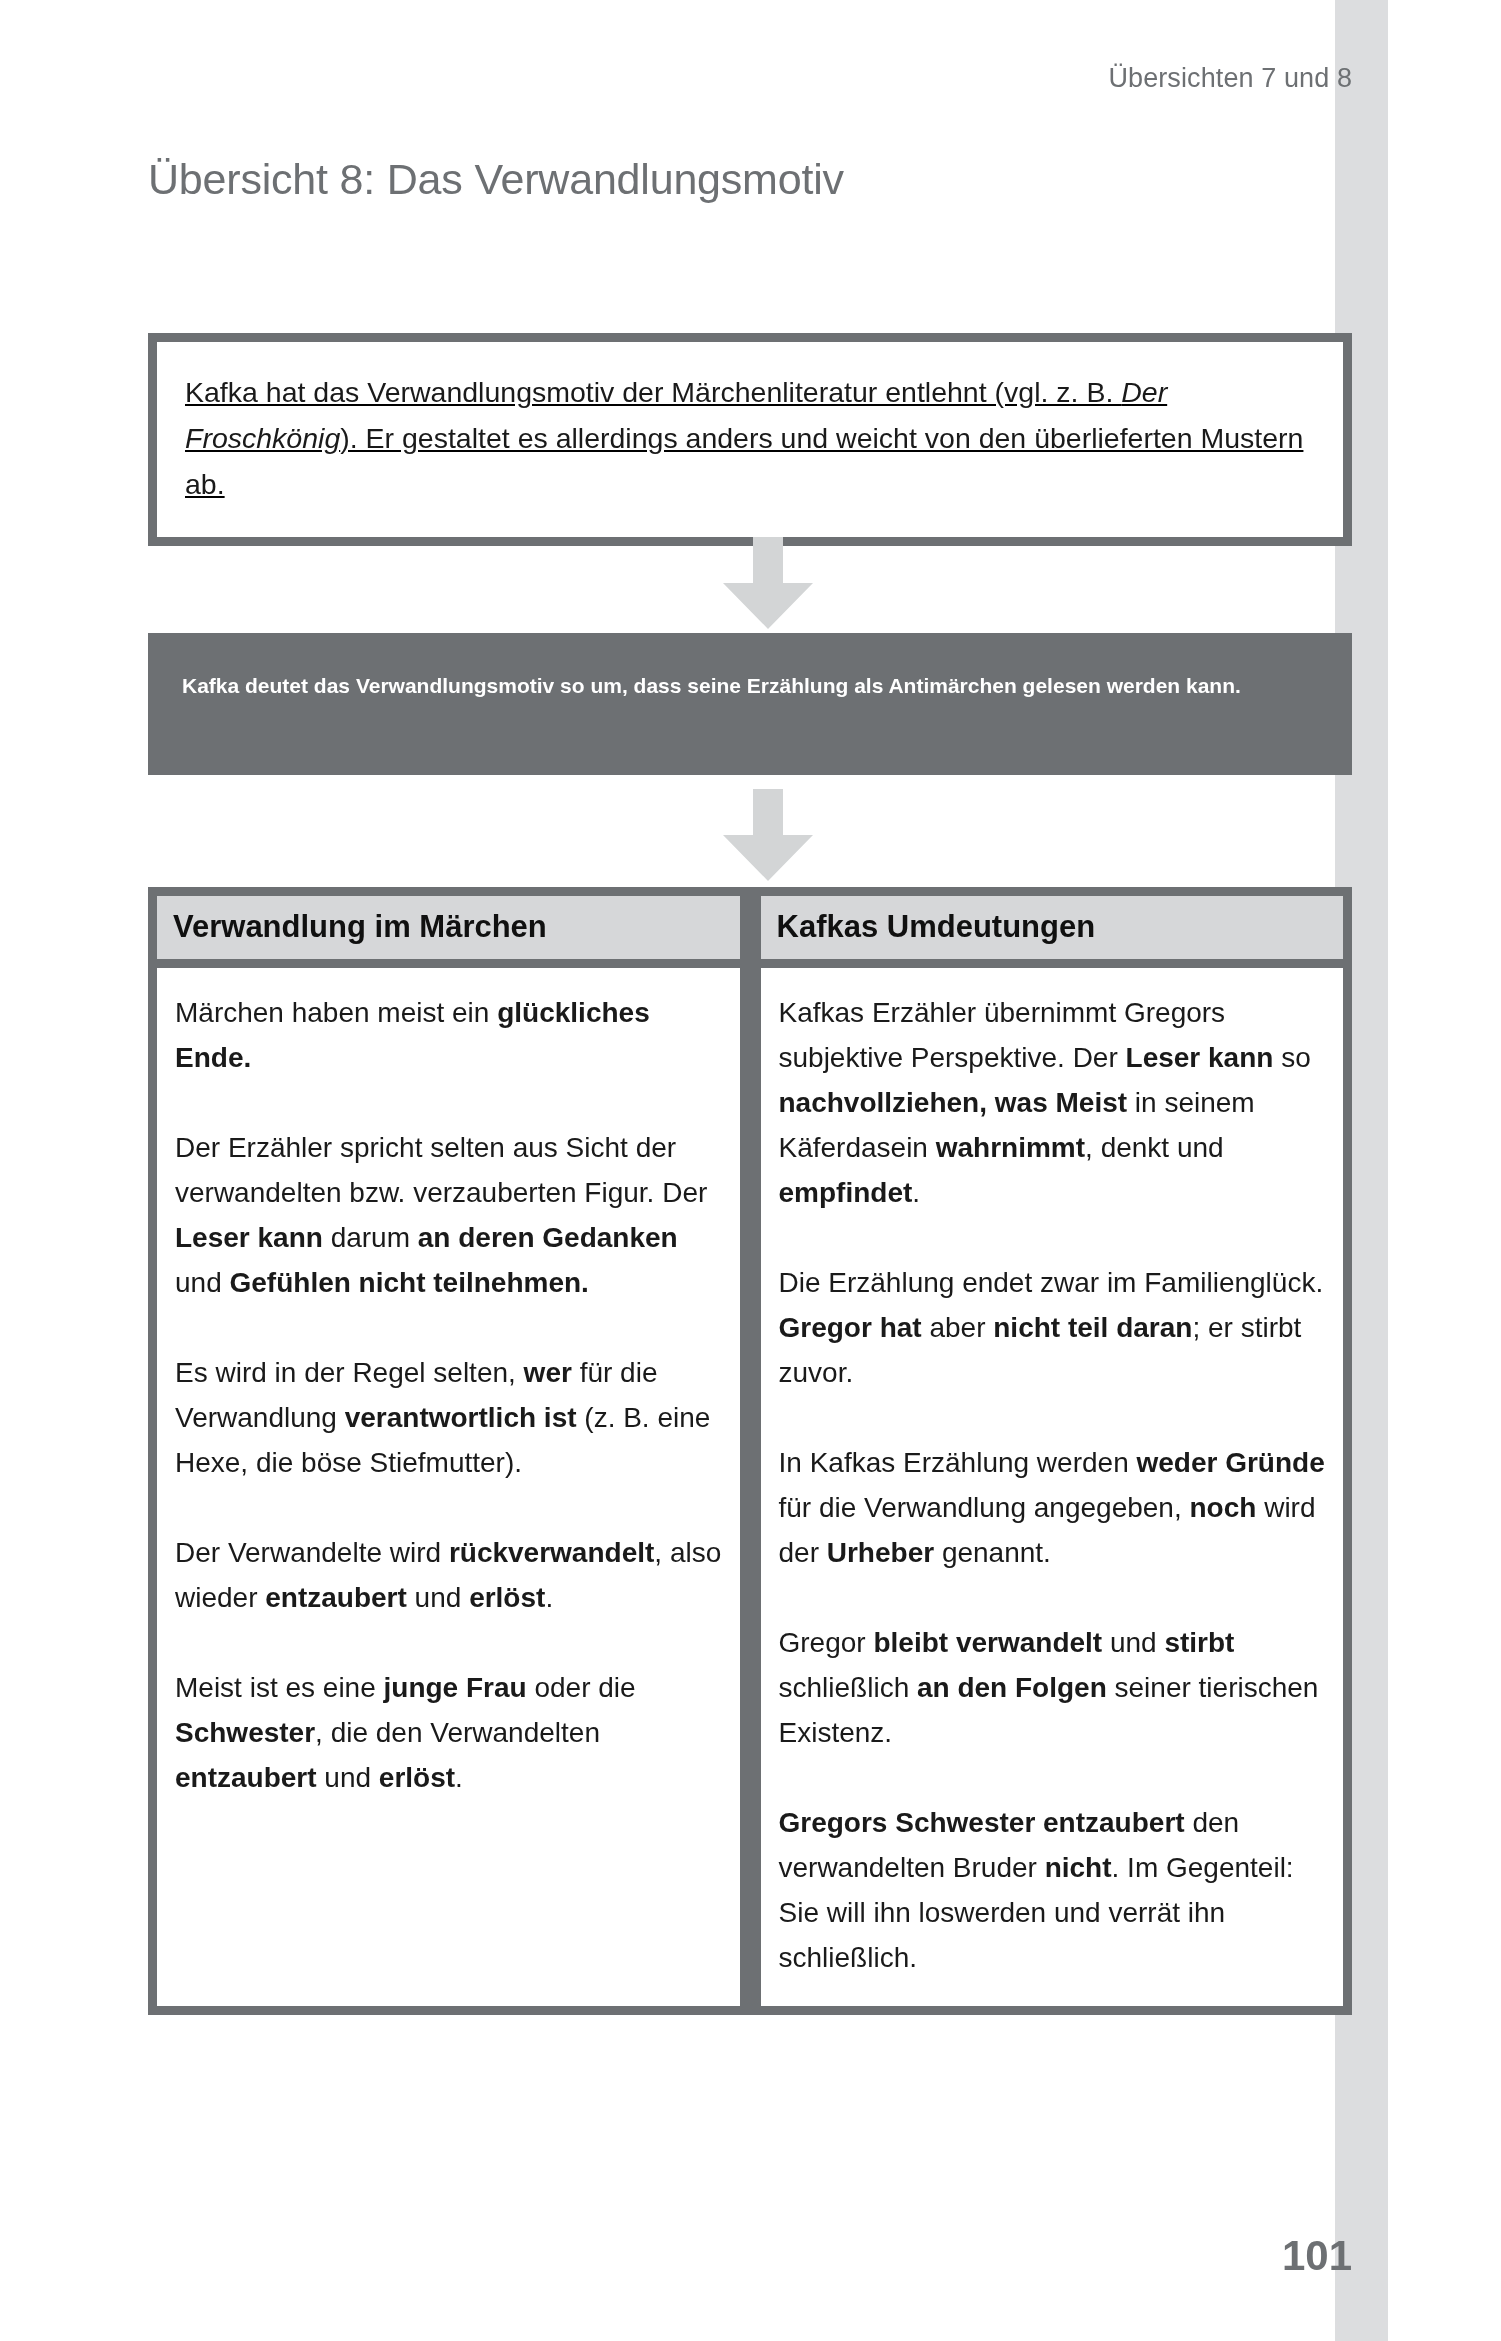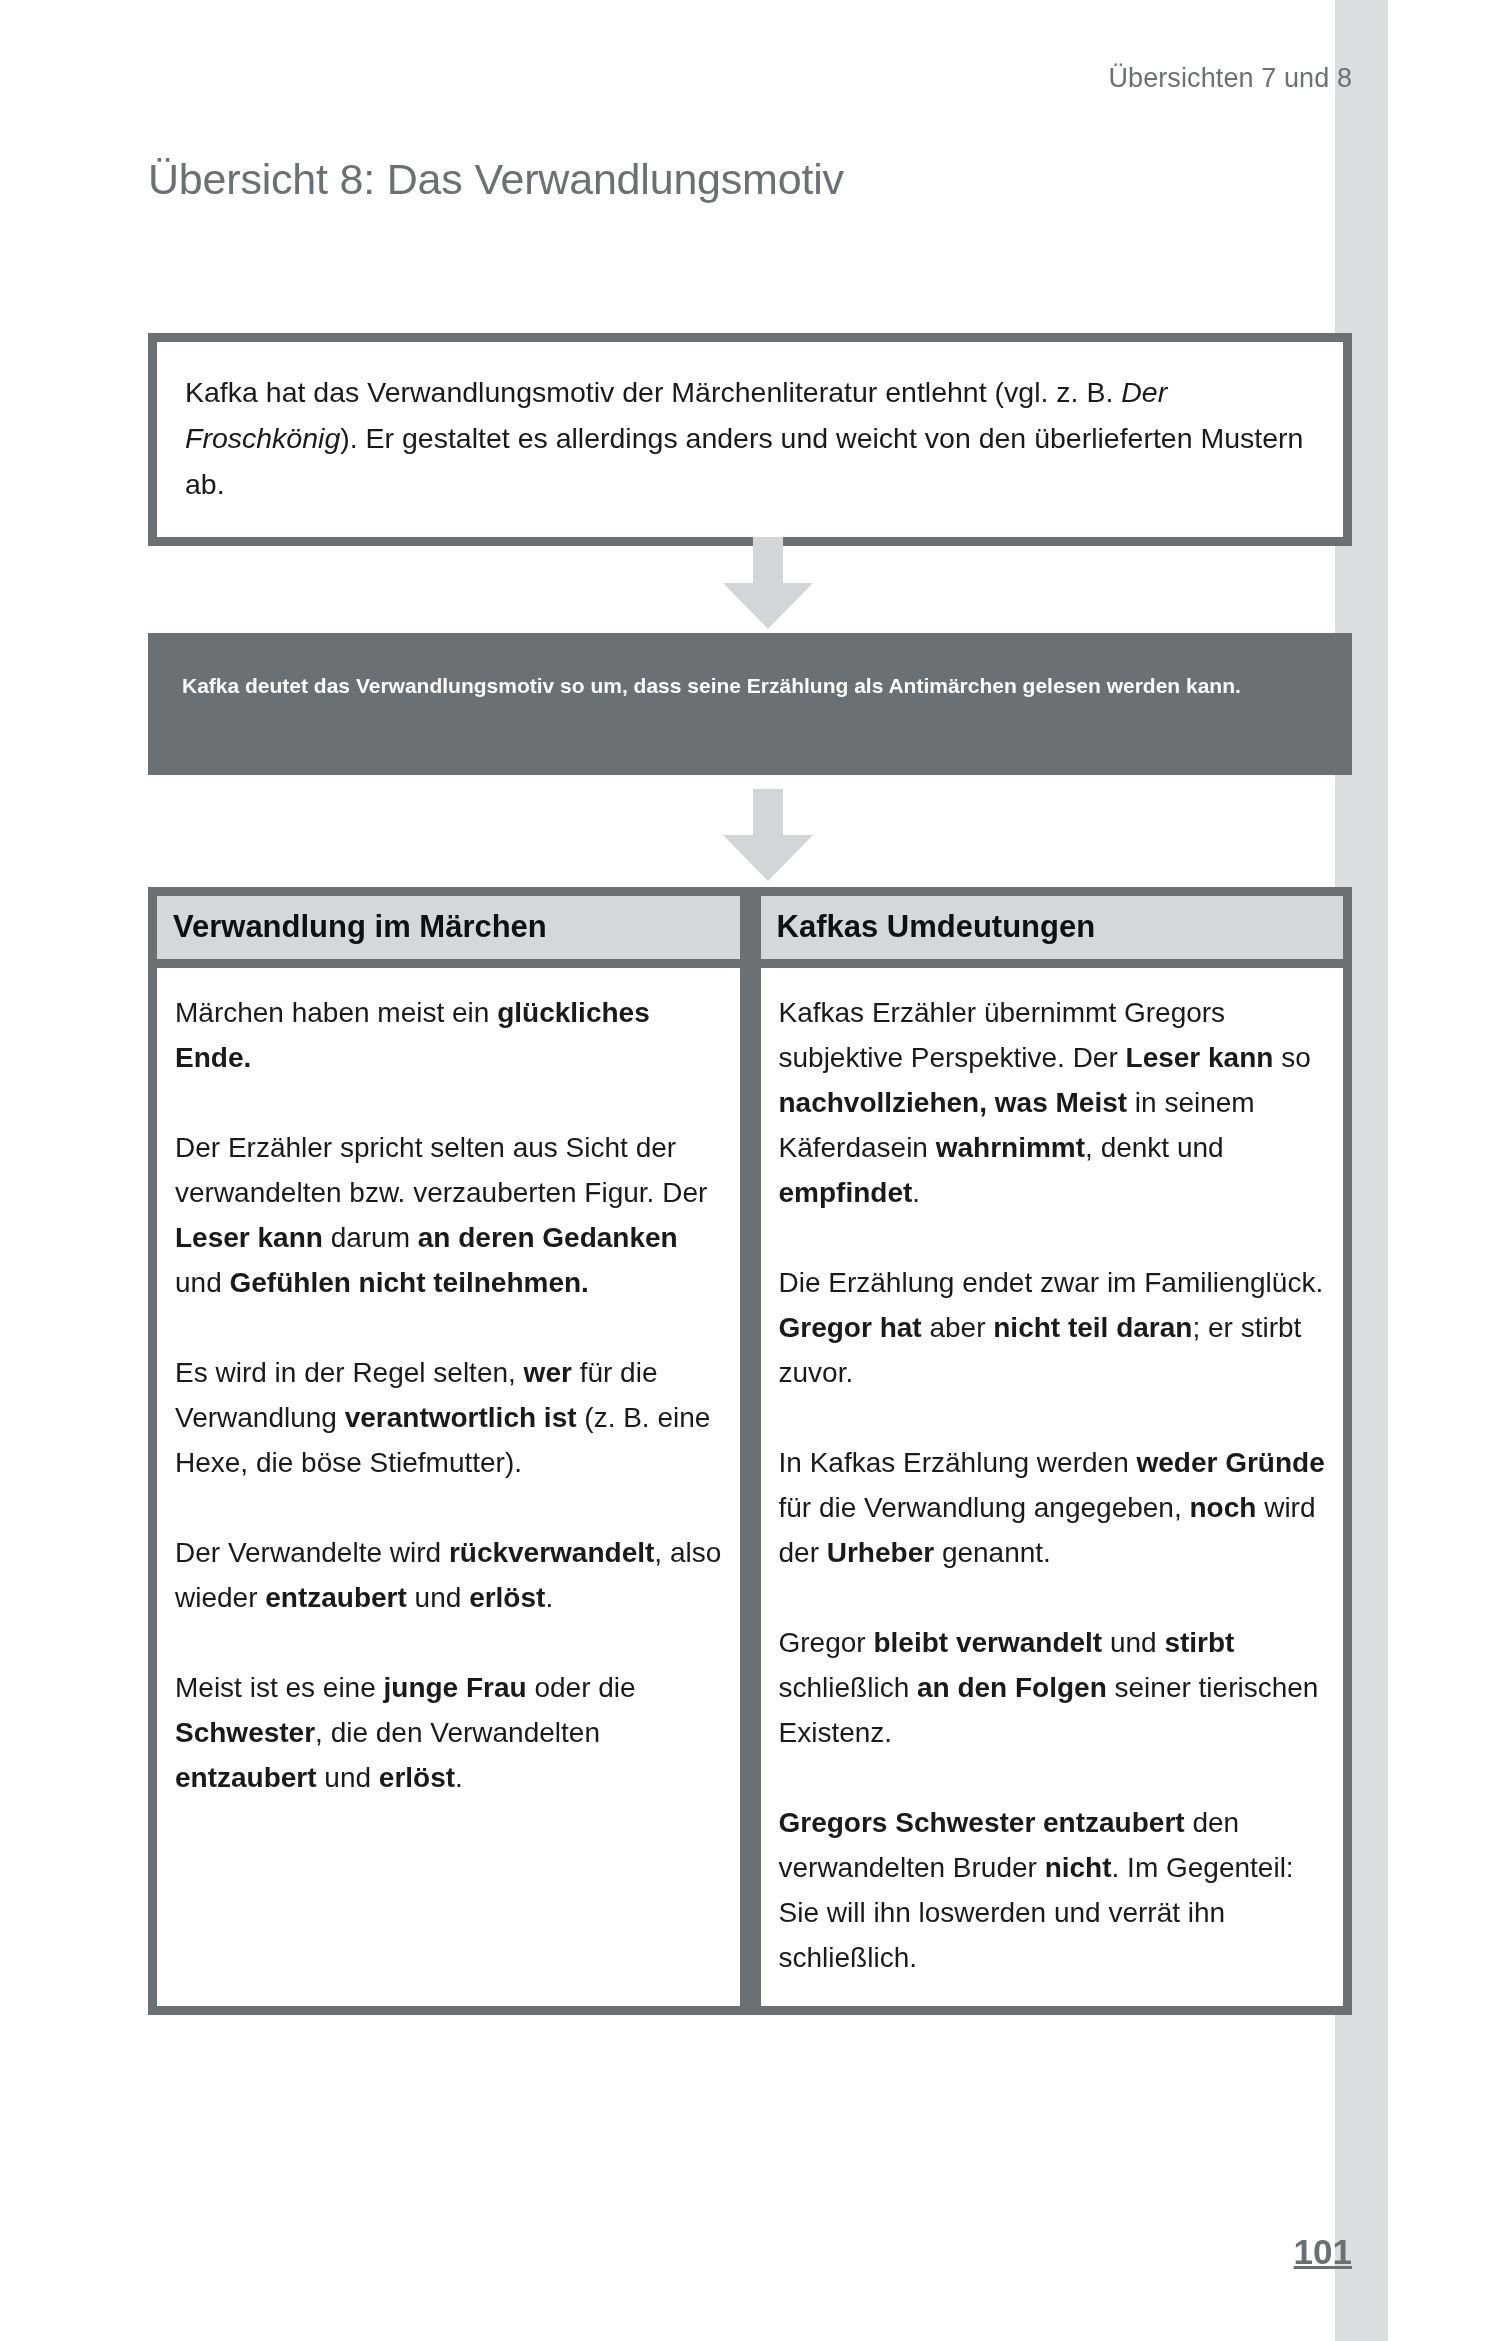--- a/index.html
+++ b/index.html
@@ -64,20 +64,21 @@
 
   
   .intro-box {
     position: absolute;
     left: 148px;
     top: 333px;
     width: 1204px;
     border: 9px solid #6d7073;
     background: #ffffff;
     padding: 27px 28px 30px 28px;
+    text-decoration: underline;
   }
   .intro-box p {
     font-size: 28.5px;
     line-height: 46px;
     color: #1a1a1a;
   }
   .intro-box em { font-style: italic; }
 
   
   .arrow {
@@ -144,24 +145,23 @@
     margin-bottom: 45px;
   }
   .cell:last-child { margin-bottom: 0; }
   .cell b { font-weight: 700; }
 
   
   .folio {
     position: absolute;
     right: 96px;
     top: 2232px;
-    font-size: 35px;
+    font-size: 42px;
     font-weight: 700;
     color: #6d7073;
-    text-decoration: underline;
   }
 </style>
 </head>
 <body>
 
 <div class="page">
 
   <div class="edge-strip"></div>
 
   <div class="content">

